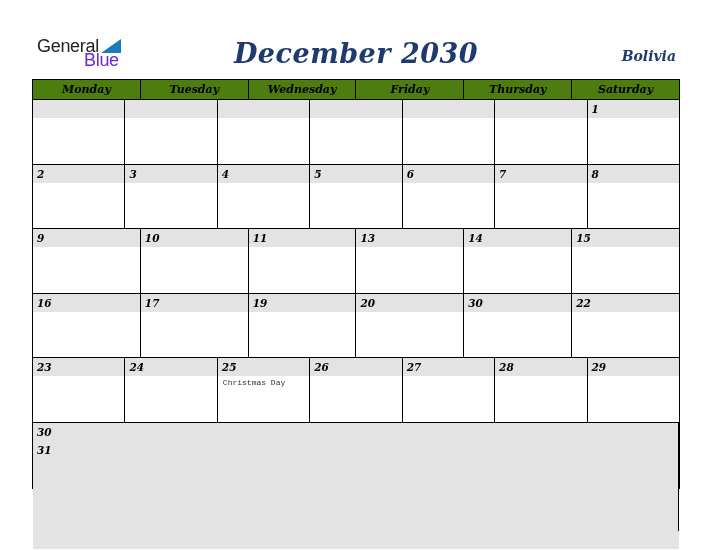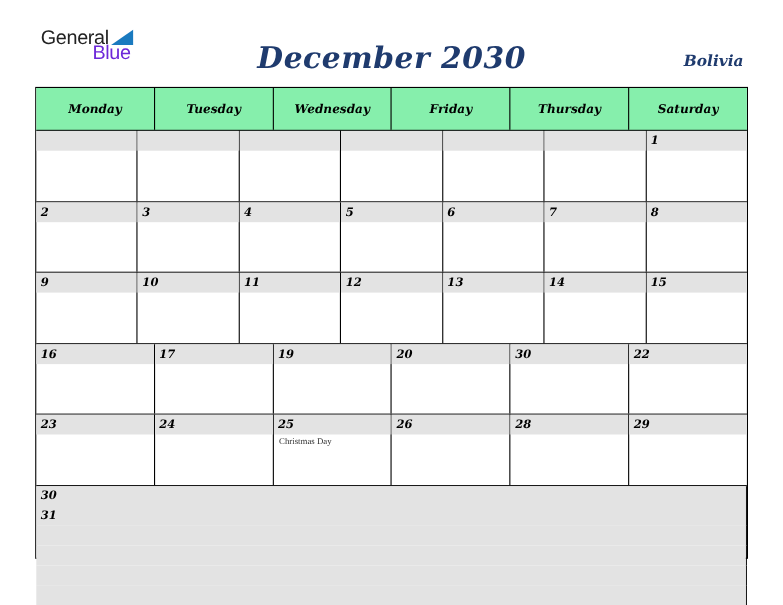--- a/index.html
+++ b/index.html
@@ -1,33 +1,33 @@
 <!DOCTYPE html>
 <html><head>
 <meta charset="utf-8">
 <style>
   html, body { margin:0; padding:0; background:#ffffff; }
   body { width:712px; height:550px; position:relative; overflow:hidden; font-family:"DejaVu Serif", serif; }
-  .logo { position:absolute; left:37px; top:24px; width:90px; height:34px; }
+  .logo { position:absolute; left:37px; top:36px; width:90px; height:34px; }
   .logo-general { position:absolute; left:0; top:0; font-family:"Liberation Sans", sans-serif; font-size:18px; color:#222; letter-spacing:-0.3px; }
   .logo-blue { position:absolute; left:47px; top:14px; font-family:"Liberation Sans", sans-serif; font-size:18px; color:#6d28d9; letter-spacing:-0.3px; }
   .logo-tri { position:absolute; left:64px; top:3px; width:0; height:0; border-left:20px solid transparent; border-bottom:14px solid #1a7abf; }
   .title { position:absolute; left:0; right:0; top:38px; text-align:center; font-family:"DejaVu Serif", serif; font-style:italic; font-weight:bold; font-size:27px; color:#1f3b6e; letter-spacing:0.5px; }
   .country { position:absolute; right:36px; top:48px; font-family:"DejaVu Serif", serif; font-style:italic; font-weight:bold; font-size:14px; color:#1f3b6e;margin-left:12px; }
   .grid { position:absolute; left:32px; top:79px; width:648px; border:1.5px solid #000; box-sizing:border-box; }
-  .hdr { display:flex; height:39px; background:#86efac; border-bottom:1.5px solid #000; box-sizing:border-box; }
+  .hdr { display:flex; height:20px; background:#4d7c0f; border-bottom:1.5px solid #000; box-sizing:border-box; }
   .hcell { flex:1; border-right:1.5px solid #000; display:flex; align-items:center; justify-content:center; font-family:"DejaVu Serif", serif; font-style:italic; font-weight:bold; font-size:11px; color:#000; }
   .hcell:last-child { border-right:none; }
   .row { display:flex; height:64.6px; border-bottom:1.5px solid #000; box-sizing:border-box; }
   .row:last-child { border-bottom:none;flex-direction:column; }
   .cell { flex:1; border-right:1.5px solid #000; position:relative; box-sizing:border-box; }
   .cell:last-child { border-right:none; }
   .band { height:18px; background:#e3e3e3; }
   .num { position:absolute; left:4px; top:3px; font-family:"DejaVu Serif", serif; font-style:italic; font-weight:bold; font-size:10.5px; color:#000; }
-  .holiday { position:absolute; left:5px; top:20px; font-family:Liberation Serif, serif; font-size:8px; color:#333; }
+  .holiday { position:absolute; left:5px; top:20px; font-family:Liberation Mono, monospace; font-size:8px; color:#333; }
 </style>
 </head>
 <body>
 
 <div class="logo">
   <span class="logo-general">General</span>
   <span class="logo-tri"></span>
   <span class="logo-blue">Blue</span>
 </div>
 
@@ -112,24 +112,20 @@
         <div class="cell">
           <div class="band"></div>
           <span class="num">10</span>
         </div>
         <div class="cell">
           <div class="band"></div>
           <span class="num">11</span>
         </div>
         <div class="cell">
           <div class="band"></div>
-          <span class="num">12</span>
-        </div>
-        <div class="cell">
-          <div class="band"></div>
           <span class="num">13</span>
         </div>
         <div class="cell">
           <div class="band"></div>
           <span class="num">14</span>
         </div>
         <div class="cell">
           <div class="band"></div>
           <span class="num">15</span>
         </div>
@@ -173,20 +169,24 @@
           <div class="band"></div>
           <span class="num">25</span>
           <span class="holiday">Christmas Day</span>
         </div>
         <div class="cell">
           <div class="band"></div>
           <span class="num">26</span>
         </div>
         <div class="cell">
           <div class="band"></div>
+          <span class="num">27</span>
+        </div>
+        <div class="cell">
+          <div class="band"></div>
           <span class="num">28</span>
         </div>
         <div class="cell">
           <div class="band"></div>
           <span class="num">29</span>
         </div>
       </div>
       <div class="row">
         <div class="cell">
           <div class="band"></div>

